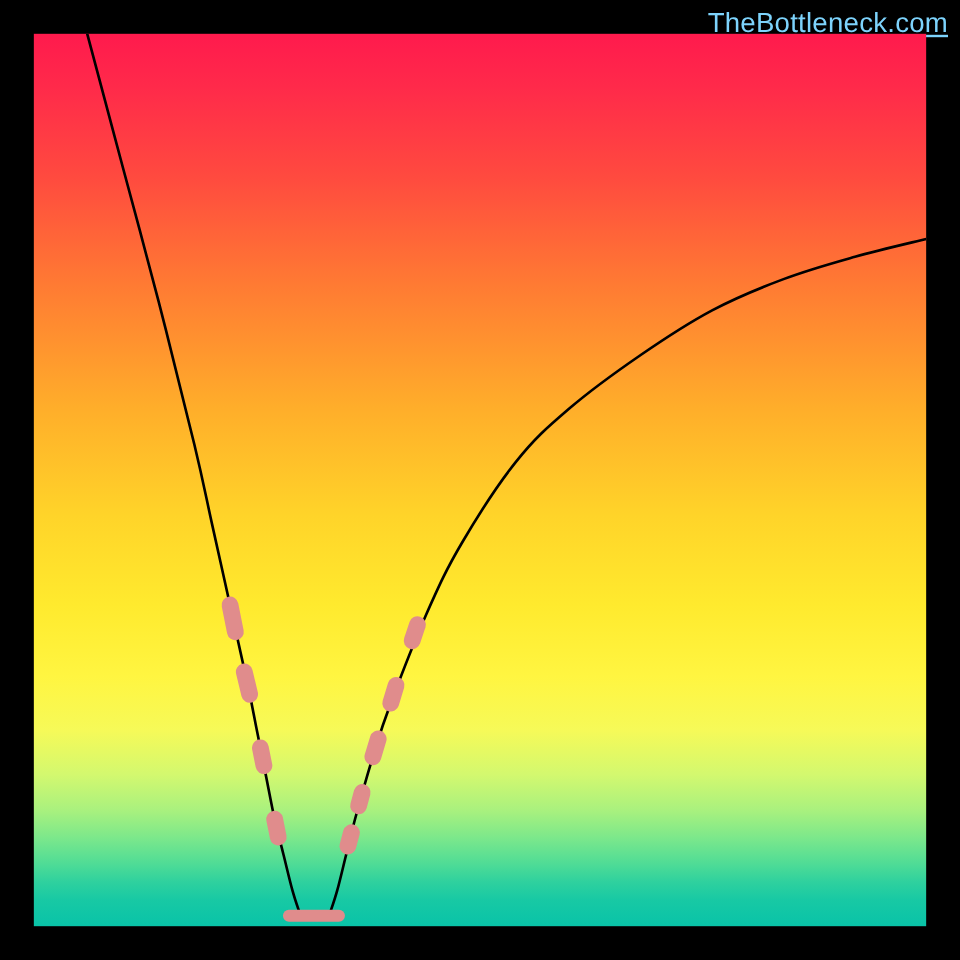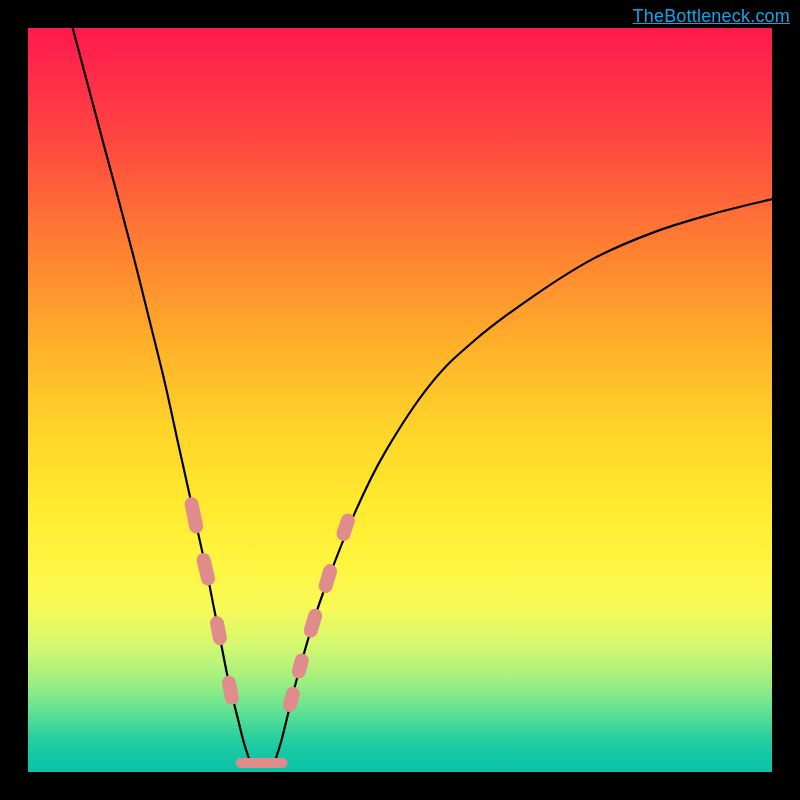--- a/index.html
+++ b/index.html
@@ -44,22 +44,22 @@
       #4fdc96 93%,
       #2fd19e 95%,
       #18c9a4 97%,
       #09c3a8 100%
     );
   }
   .watermark {
     position: absolute;
     top: 6px;
     right: 10px;
-    color: #0ea5e9;
-    font-size: 18px;
+    color: #7dd3fc;
+    font-size: 23px;
     letter-spacing: 0.2px;
     user-select: none;
     text-decoration: underline;
   }
   svg.curves {
     position: absolute;
     left: 0; top: 0;
     width: 744px;
     height: 744px;
   }

